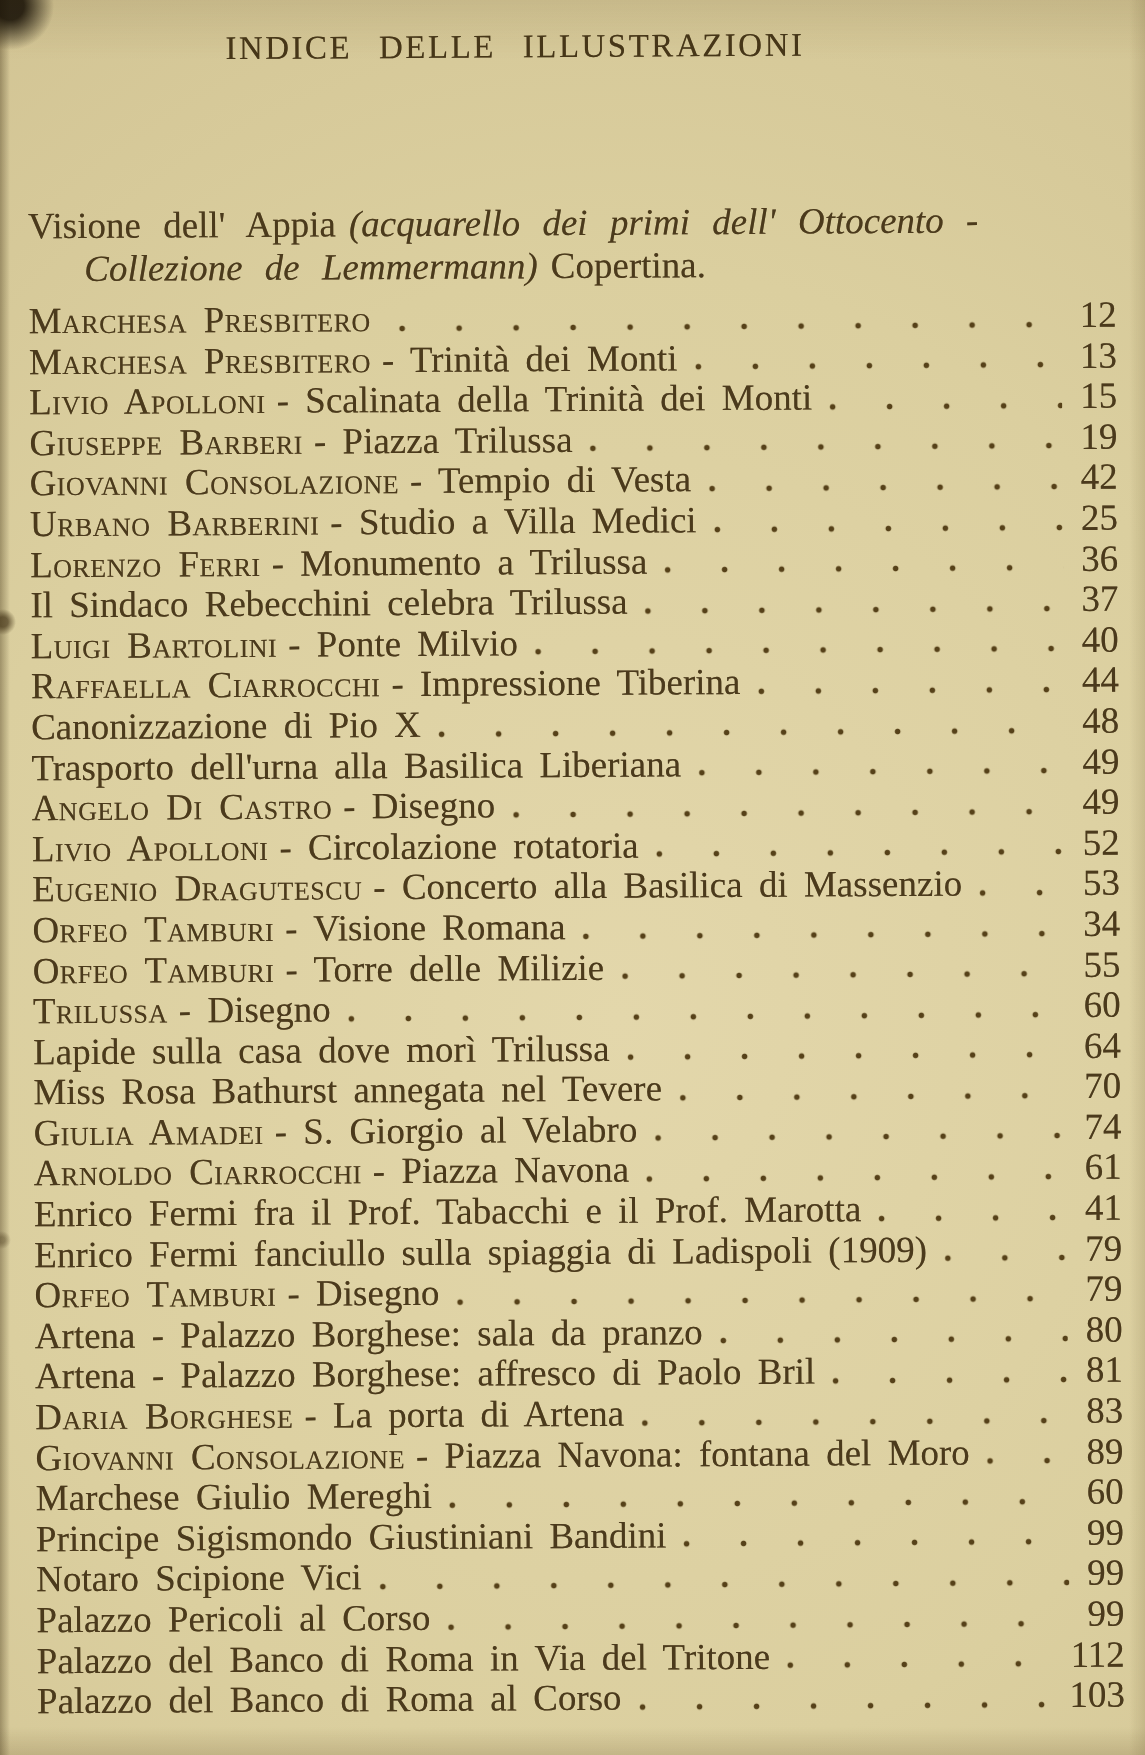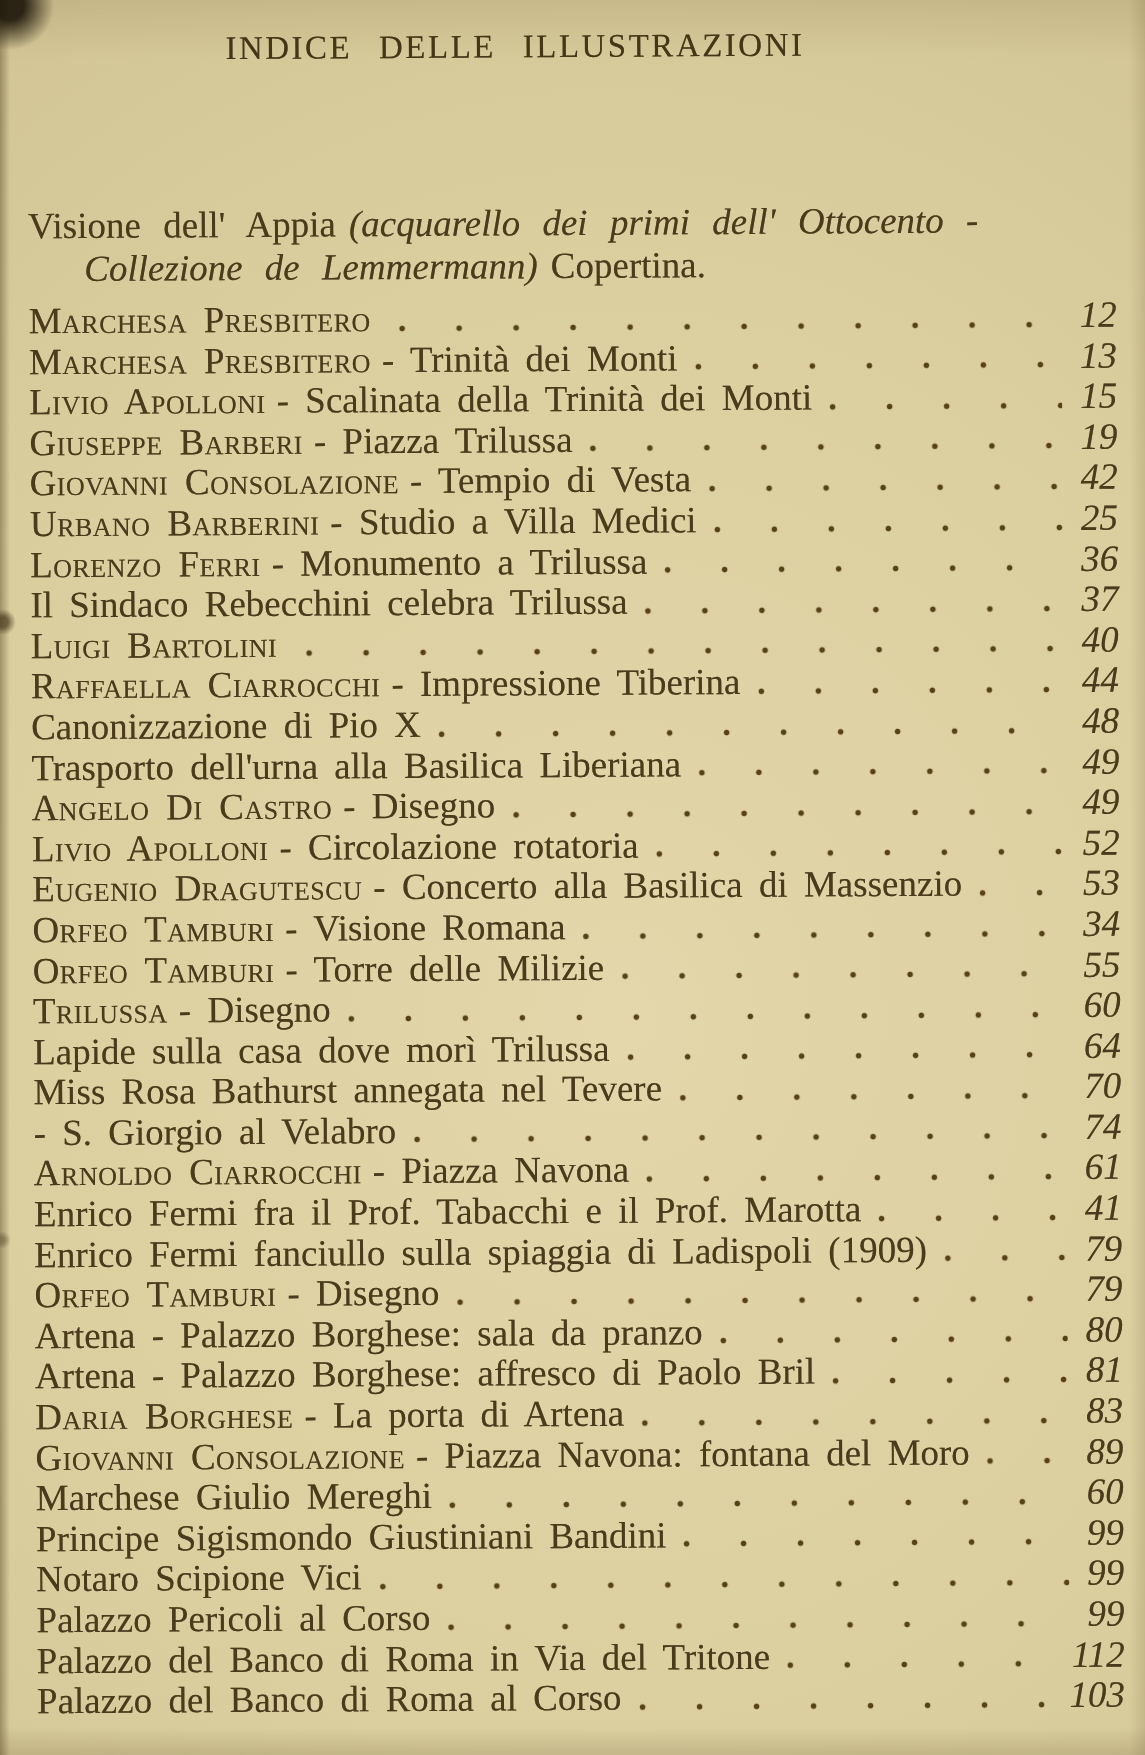--- a/index.html
+++ b/index.html
@@ -80,21 +80,20 @@
     height: 9px;
     margin: 0 18px 7px 17px;
     background-image: radial-gradient(circle at 3.5px 4.5px, #564119 2.3px, rgba(86,65,25,0) 3.3px);
     background-size: 57px 9px;
     background-repeat: repeat-x;
     background-position: left bottom;
   }
   .pg {
     flex: 0 0 auto;
     text-align: center;
-    font-style: italic;
   }
 </style>
 </head>
 <body>
 
 <main class="sheet">
 
   <h1 class="title">INDICE DELLE ILLUSTRAZIONI</h1>
 
   <div class="cover">
@@ -157,20 +156,21 @@
 
     <div class="row">
 
       <span class="rest">Il Sindaco Rebecchini celebra Trilussa</span>
       <span class="dots"></span>
       <span class="pg">37</span>
     </div>
 
     <div class="row">
       <span class="sc">Luigi Bartolini</span>
+      <span class="rest">- Ponte Milvio</span>
       <span class="dots"></span>
       <span class="pg">40</span>
     </div>
 
     <div class="row">
       <span class="sc">Raffaella Ciarrocchi</span>
       <span class="rest">- Impressione Tiberina</span>
       <span class="dots"></span>
       <span class="pg">44</span>
     </div>
@@ -239,20 +239,21 @@
     </div>
 
     <div class="row">
 
       <span class="rest">Miss Rosa Bathurst annegata nel Tevere</span>
       <span class="dots"></span>
       <span class="pg">70</span>
     </div>
 
     <div class="row">
+      <span class="sc">Giulia Amadei</span>
       <span class="rest">- S. Giorgio al Velabro</span>
       <span class="dots"></span>
       <span class="pg">74</span>
     </div>
 
     <div class="row">
       <span class="sc">Arnoldo Ciarrocchi</span>
       <span class="rest">- Piazza Navona</span>
       <span class="dots"></span>
       <span class="pg">61</span>

